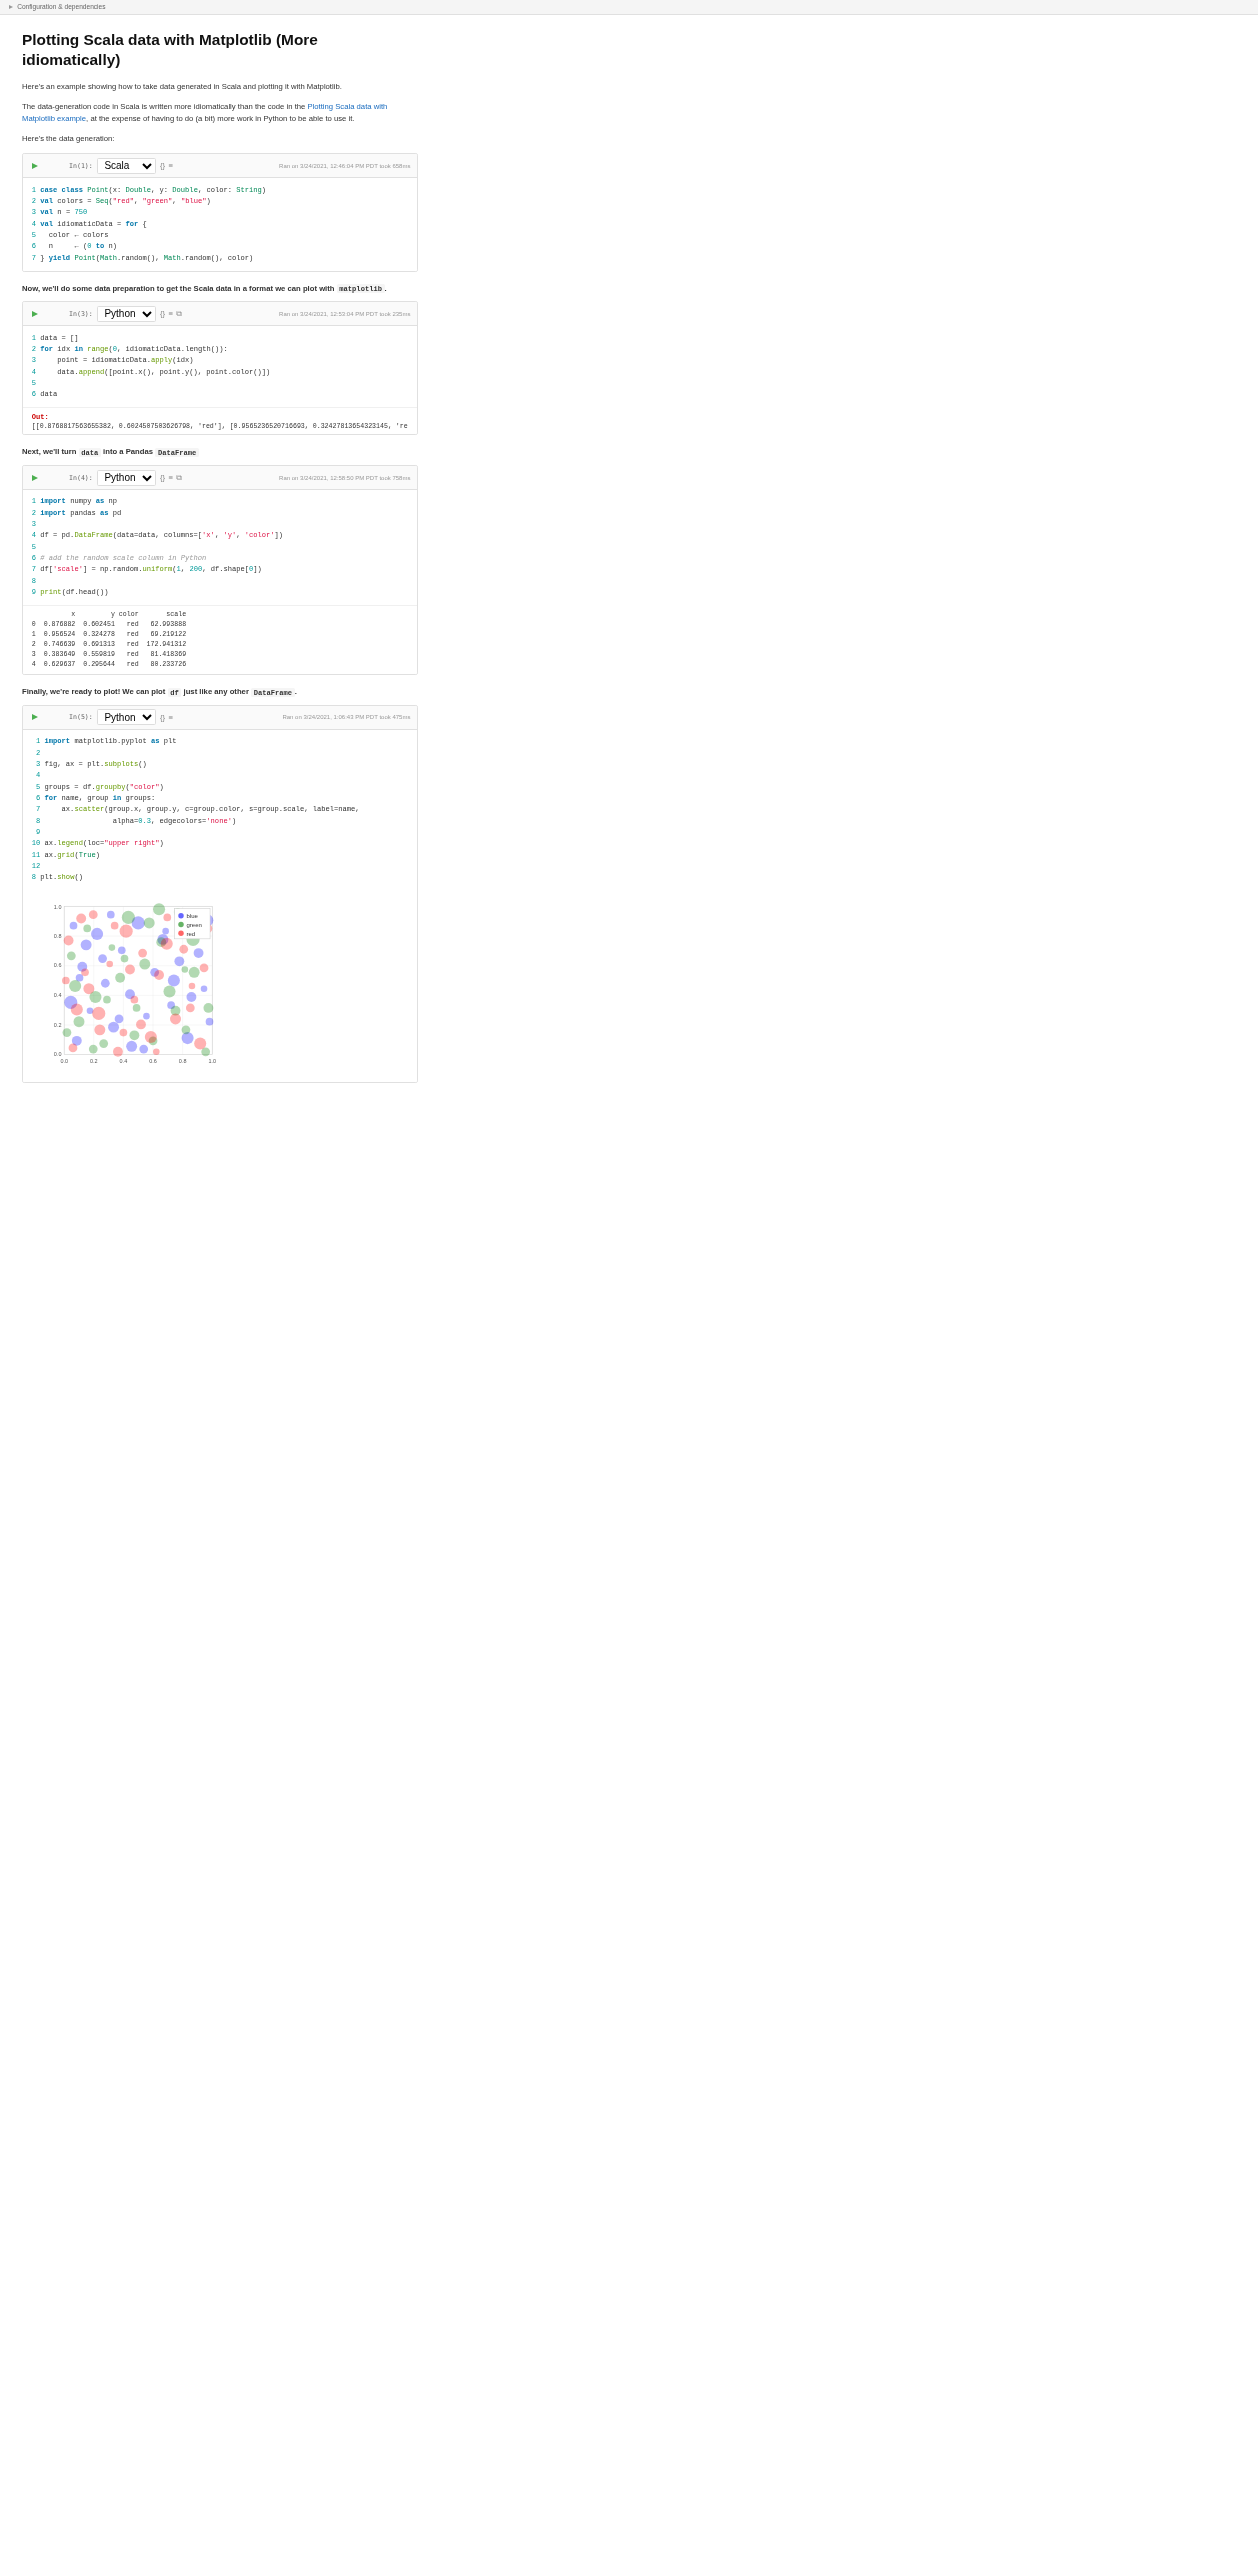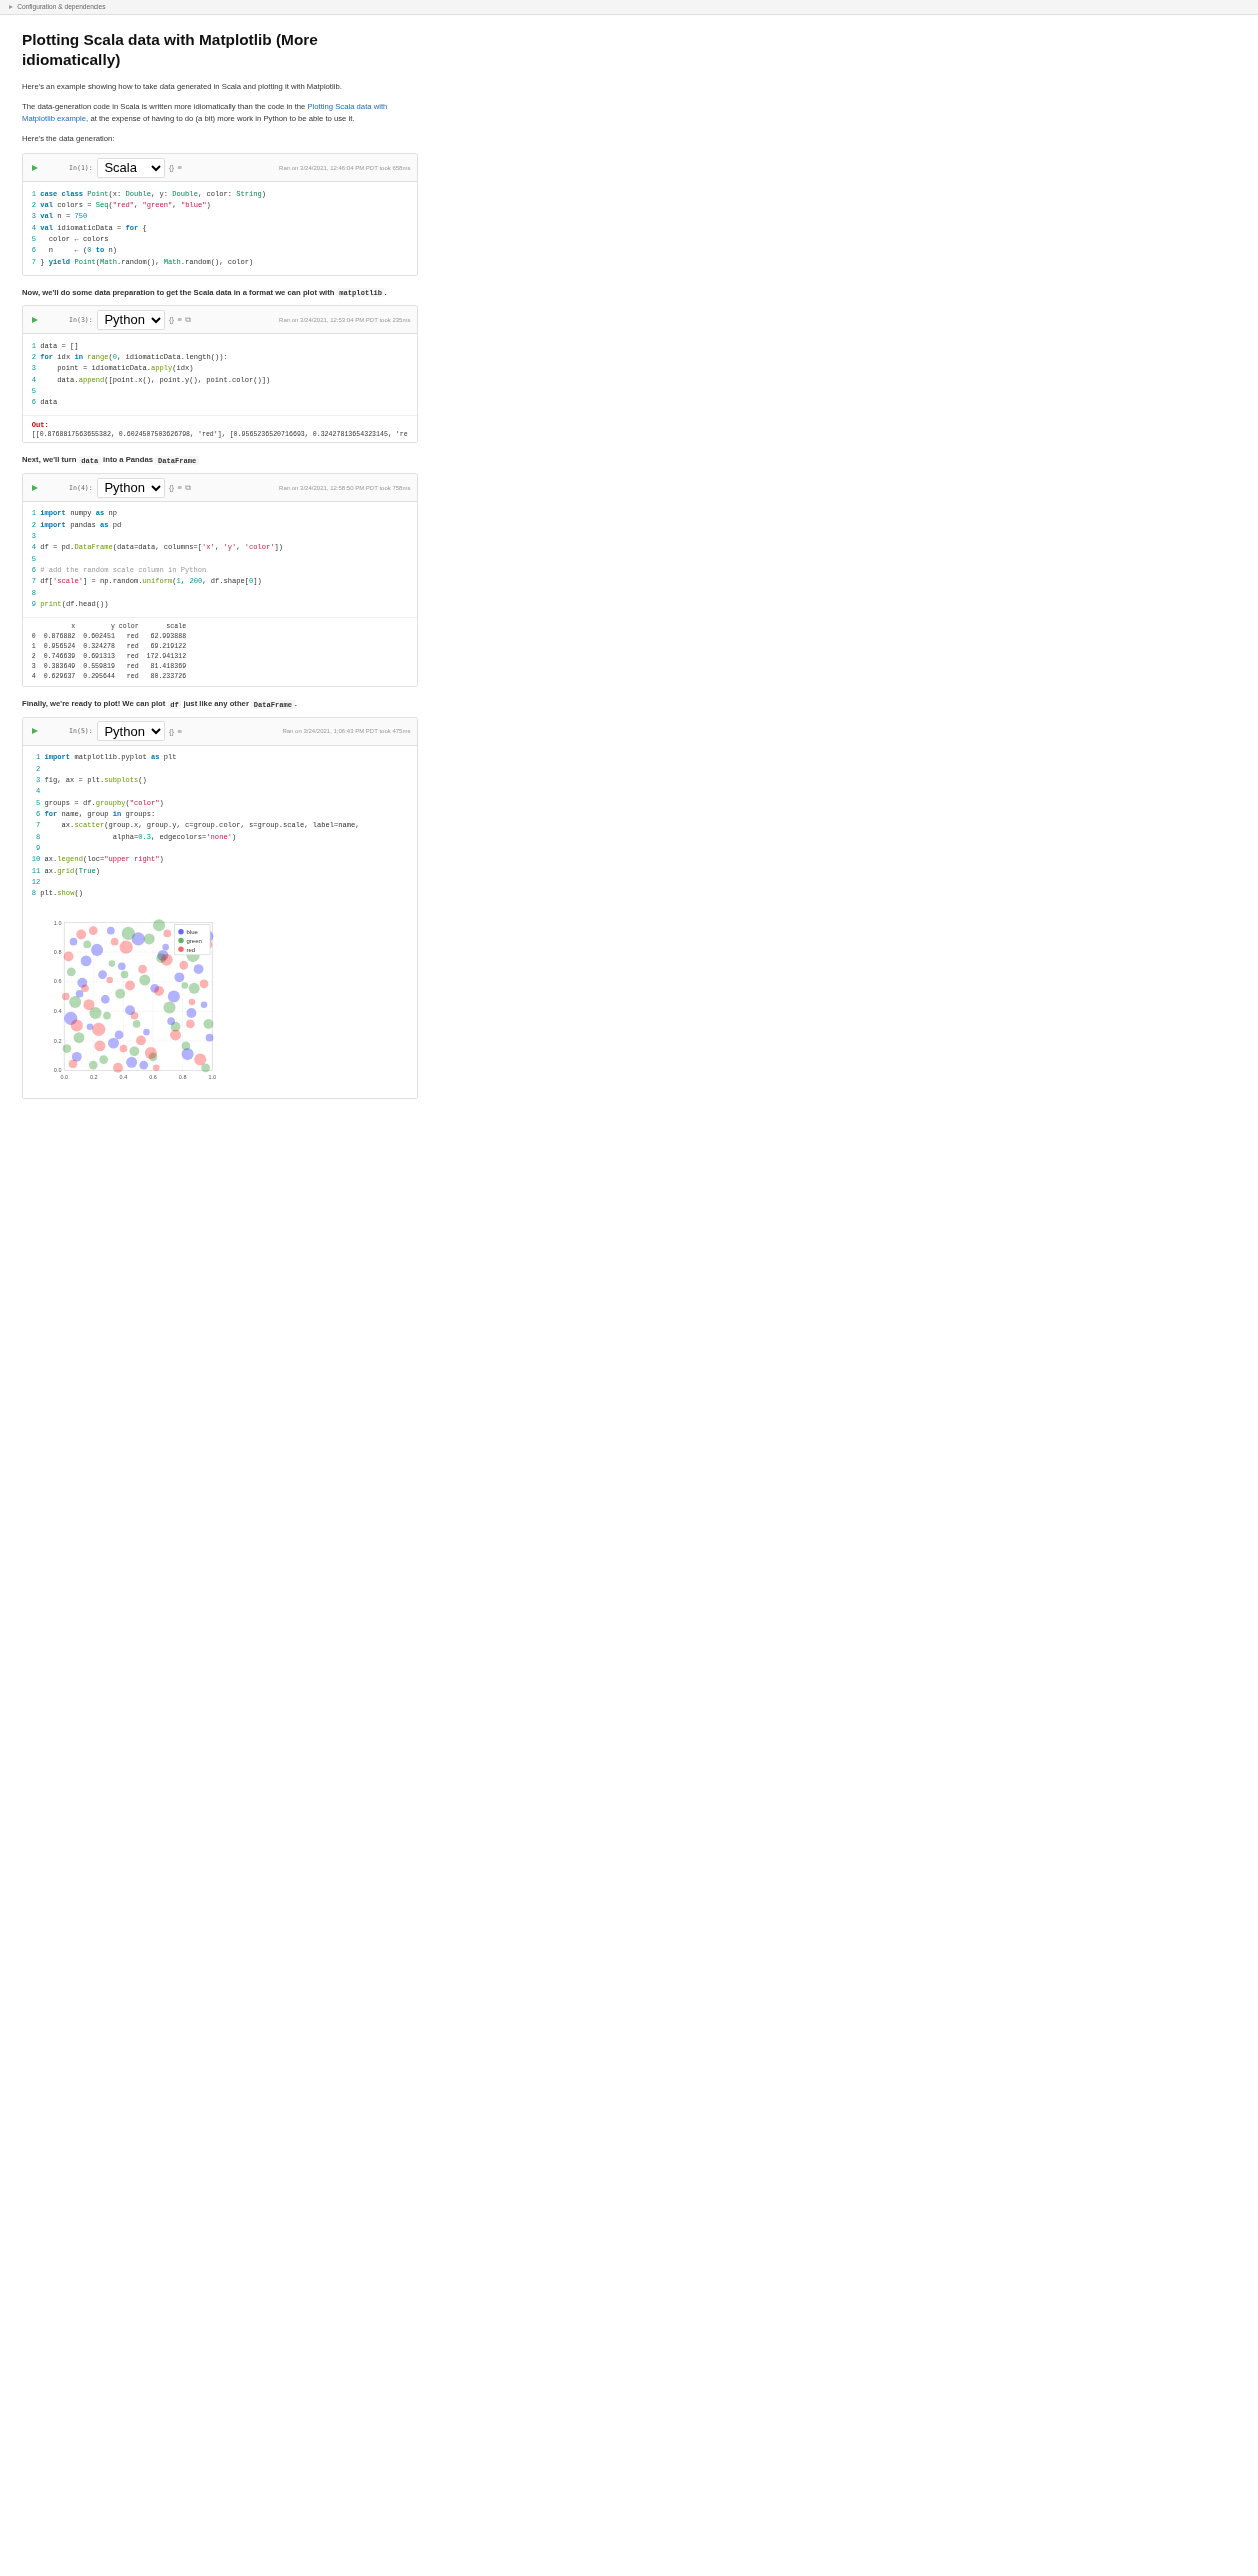--- a/index.html
+++ b/index.html
@@ -72,21 +72,21 @@
       border-bottom: 3.8px solid transparent;
       border-left: 6.6px solid #4CAF50;
     }
     .cell-label {
       font-size: 6.6px;
       color: #666;
       font-family: monospace;
       margin-left: 24px;
     }
     .lang-select {
-      font-size: 13px;
+      font-size: 10px;
       border: 0.5px solid #ddd;
       border-radius: 1.6px;
       padding: 0.5px 2.2px;
       background: #fff;
       cursor: pointer;
     }
     .cell-icons {
       display: flex; gap: 3.3px; align-items: center;
     }
     .cell-icon {
@@ -125,21 +125,21 @@
       white-space: pre;
       overflow-x: auto;
       font-size: 6.6px;
     }
     
     .kw { color: #07a; font-weight: bold; }
     .kw-bold { color: #07a; font-weight: bold; }
     .type { color: #085; }
     .str { color: #d14; }
     .num { color: #099; }
-    .comment { color: #999; }
+    .comment { color: #999; font-style: italic; }
     .fn { color: #690; }
     .arrow { color: #333; }
 
     .inline-code {
       background: #f5f5f5;
       padding: 0.5px 2.7px;
       border-radius: 1.6px;
       font-family: 'Courier New', Courier, monospace;
       font-size: 7.1px;
     }

